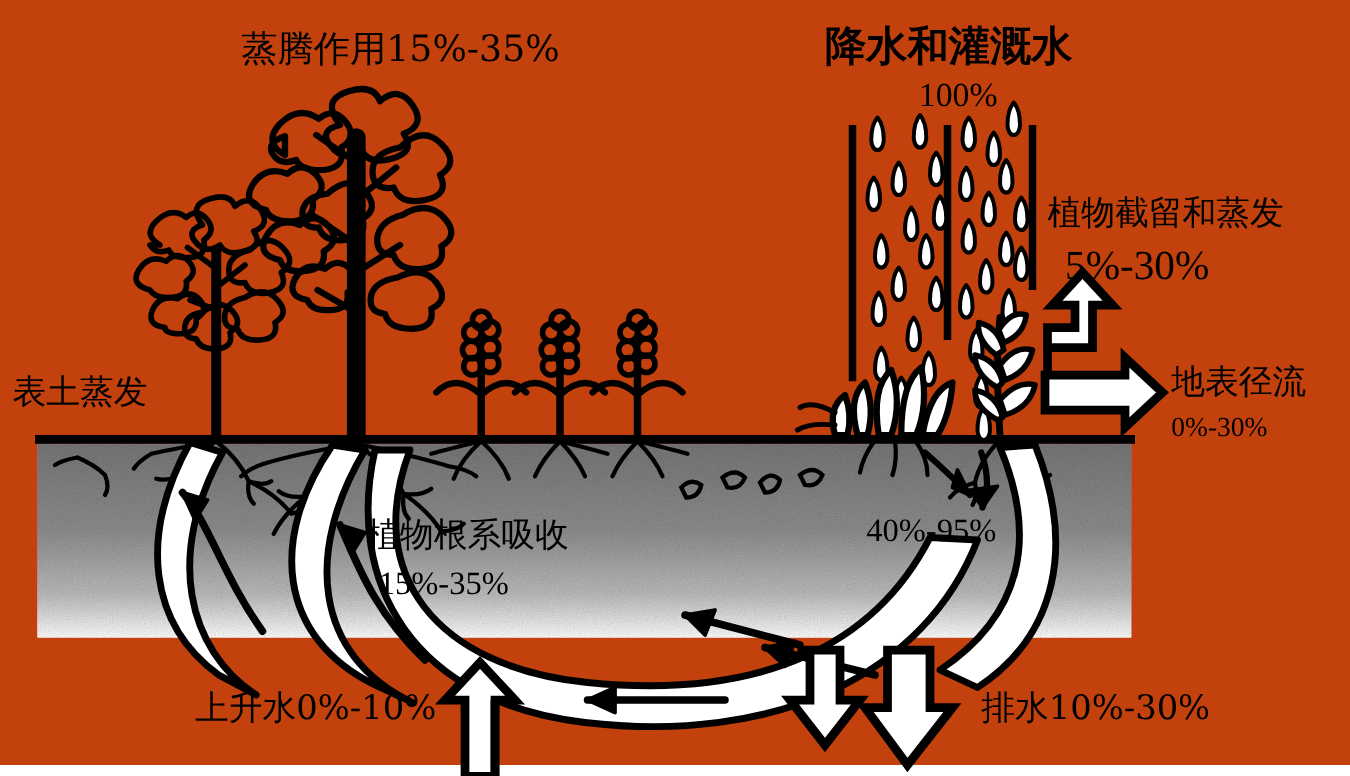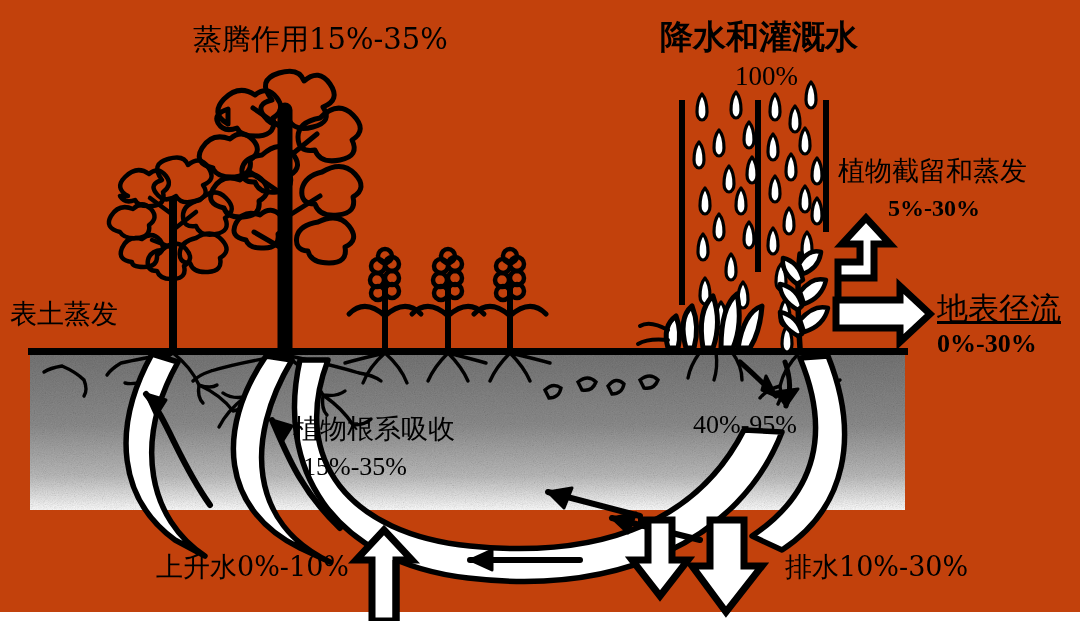--- a/index.html
+++ b/index.html
@@ -6,23 +6,23 @@
   body{width:1080px;height:621px;overflow:hidden;
        font-family:"Liberation Serif","DejaVu Serif",serif;}
   #stage{position:relative;width:1080px;height:612px;background:#c2410c;}
   svg#scene{position:absolute;left:0;top:0;width:1080px;height:621px;}
   .lbl{position:absolute;color:#000;white-space:nowrap;line-height:1.05;}
   .cn{font-family:"DejaVu Serif","Liberation Serif",serif;}
   .t-transp{left:193px;top:24px;font-size:29px;}
   .t-precip{left:660px;top:20px;font-size:33px;font-weight:600;}
   .t-precip-v{left:735px;top:62px;font-size:27px;}
   .t-intercept{left:838px;top:157px;font-size:27px;}
-  .t-intercept-v{left:888px;top:196px;font-size:24px;font-weight:bold;}
-  .t-runoff{left:937px;top:292px;font-size:31px;text-decoration:underline;}
-  .t-runoff-v{left:937px;top:330px;font-size:26px;font-weight:bold;}
+  .t-intercept-v{left:852px;top:196px;font-size:33px;}
+  .t-runoff{left:937px;top:292px;font-size:27px;}
+  .t-runoff-v{left:937px;top:330px;font-size:22px;}
   .t-surfevap{left:10px;top:300px;font-size:27px;}
   .t-root{left:293px;top:415px;font-size:27px;}
   .t-root-v{left:303px;top:453px;font-size:26px;}
   .t-4095{left:693px;top:411px;font-size:26px;}
   .t-3065{left:430px;top:502px;font-size:26px;}
   .t-rise{left:156px;top:553px;font-size:27px;}
   .t-drain{left:785px;top:553px;font-size:27px;}
 </style>
 </head>
 <body>

